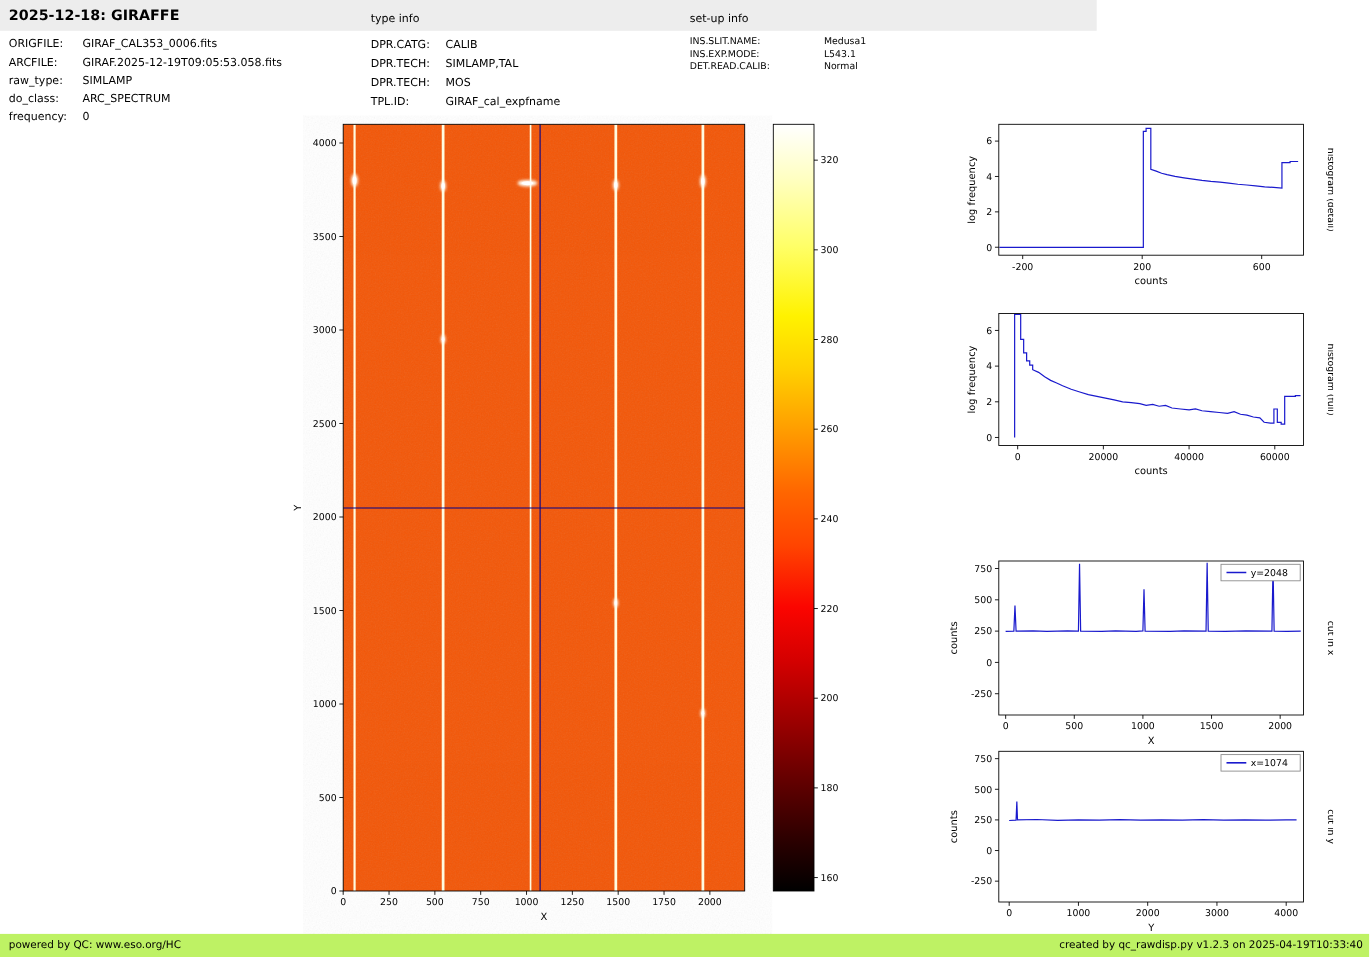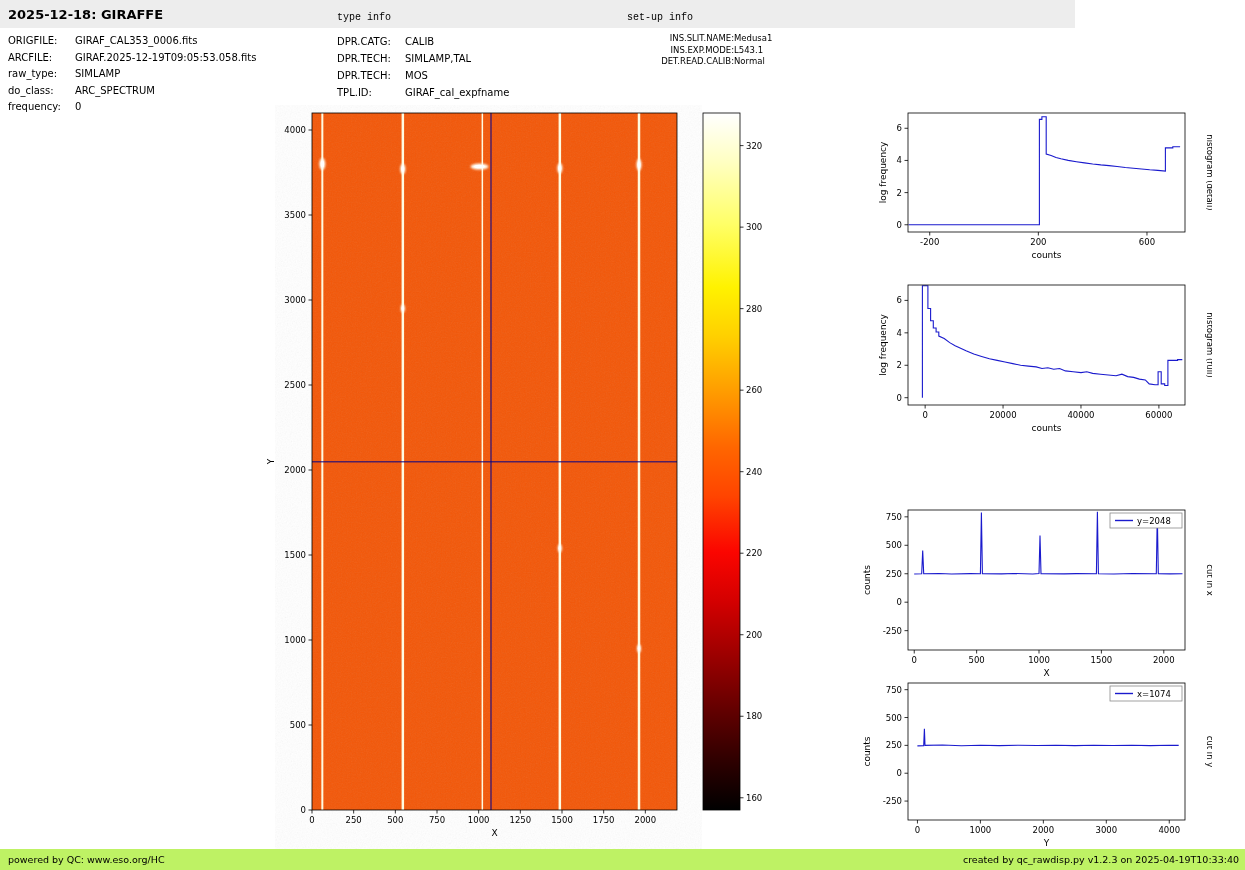--- a/index.html
+++ b/index.html
@@ -1,31 +1,31 @@
 <!DOCTYPE html>
 <html><head>
 <meta charset="utf-8">
 <style>
   * { margin:0; padding:0; box-sizing:border-box; }
   html,body { width:1245px; height:870px; }
   body { background:#ffffff; font-family:"DejaVu Sans", sans-serif; color:#000; }
   .page { position:relative; width:1245px; height:870px; overflow:hidden; background:#fff; }
-  .topbar { position:absolute; left:0; top:0; width:1075px; height:28px; background:#ededed; }
+  .topbar { position:absolute; left:0; top:0; width:997px; height:28px; background:#ededed; }
   .page-title { position:absolute; left:8px; top:7px; font-size:13px; font-weight:bold; }
-  .section-label { position:absolute; top:12px; font-size:10px;font-family:Liberation Mono, monospace; }
+  .section-label { position:absolute; top:12px; font-size:10px; }
   .section-label.type { left:337px; }
   .section-label.setup { left:627px; }
   .meta-block { position:absolute; font-size:10px; }
   .meta-block .row { white-space:nowrap; }
   .file-block { left:8px; top:33px; line-height:16.5px; }
   .file-block .lbl { display:inline-block; width:67px; }
   .type-block { left:337px; top:33px; line-height:17px; }
   .type-block .lbl { display:inline-block; width:68px; }
   .setup-block { left:627px; top:33px; line-height:11.5px; font-size:8.5px; }
-  .setup-block .lbl { display:inline-block; width:107px;text-align:right; }
+  .setup-block .lbl { display:inline-block; width:122px; }
   .chart { position:absolute; }
   svg { font-family:"DejaVu Sans", sans-serif; display:block; }
   svg text { fill:#000; }
   .footer { position:absolute; left:0; top:849px; width:1245px; height:21px; background:#bef264; font-size:9.5px; }
   .footer-left { position:absolute; left:8px; top:5px; }
   .footer-right { position:absolute; right:6px; top:5px; }
 </style>
 </head>
 <body>
 

